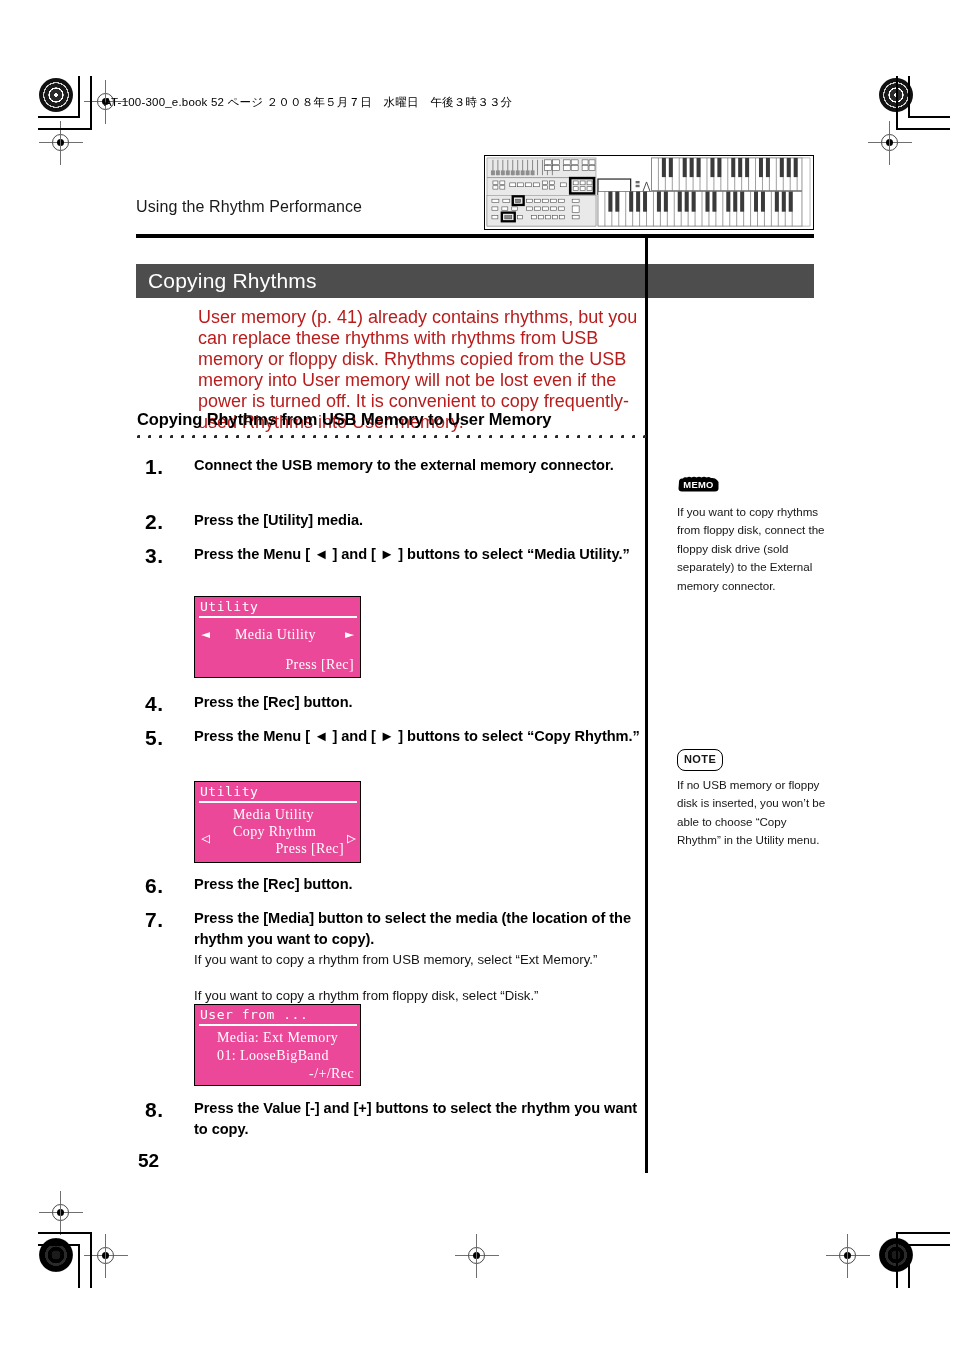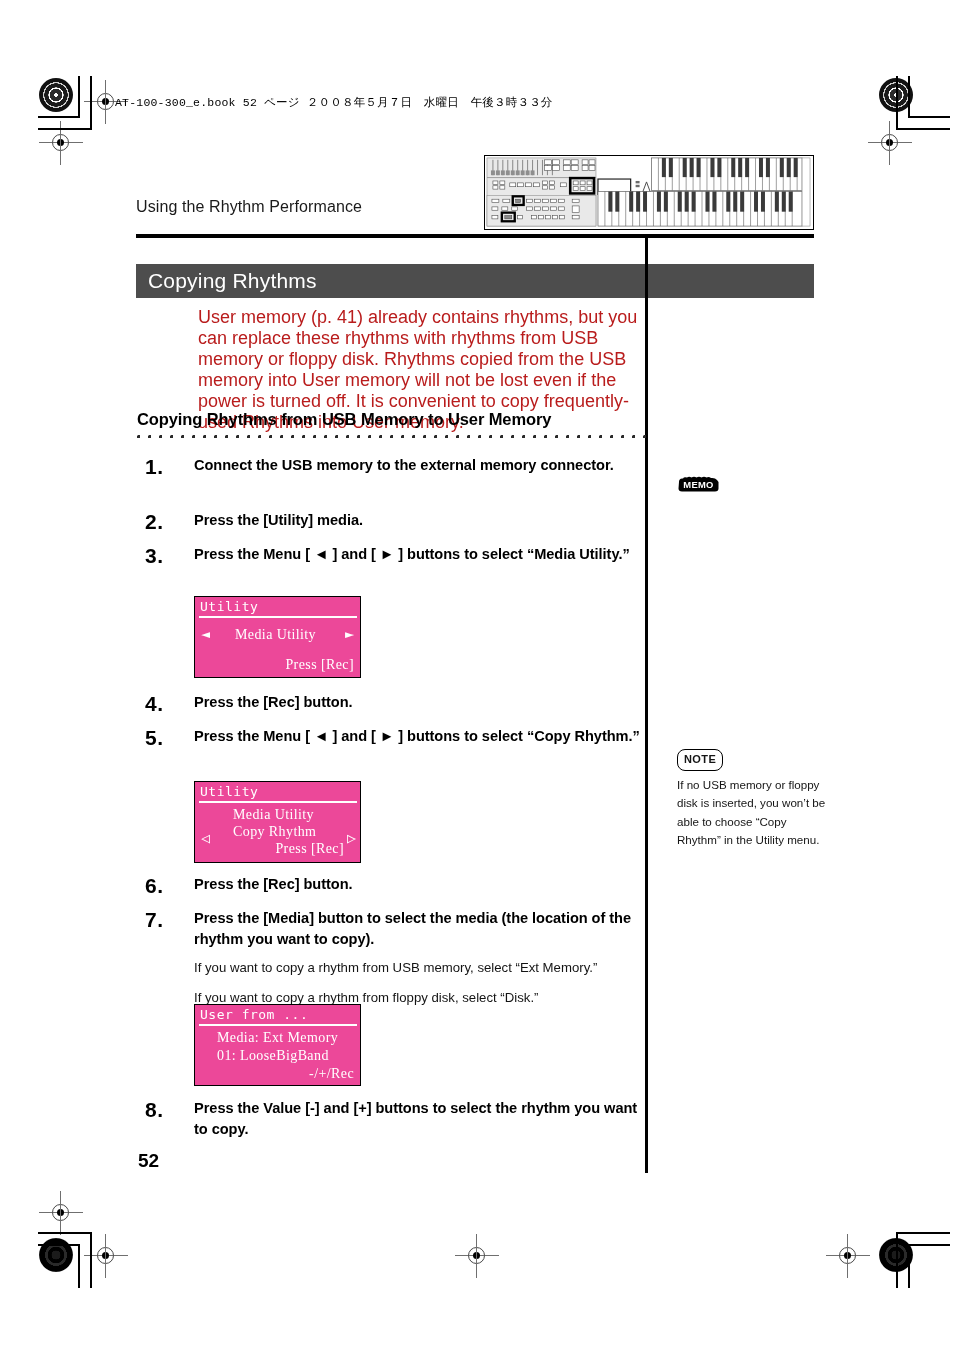--- a/index.html
+++ b/index.html
@@ -64,27 +64,27 @@
   }
   .cropmark i {
     position: absolute;
     background: #000;
     display: block;
   }
 
   
   .fileheader {
     position: absolute;
-    left: 115px;
+    left: 104px;
     top: 95px;
     font-size: 11.5px;
     letter-spacing: 0.2px;
     color: #000;
     white-space: nowrap;
-    font-family: Liberation Mono, monospace;
+    font-family: Liberation Sans, sans-serif;
     text-align: center;
   }
 
   
   .runhead {
     position: absolute;
     left: 136px;
     top: 198px;
     font-size: 16px;
     color: #1a1a1a;
@@ -188,21 +188,21 @@
   }
   .step .txt {
     margin-left: 49px;
     font-size: 14.6px;
     font-weight: bold;
     line-height: 21px;
     letter-spacing: -0.05px;
   }
   .step .sub {
     margin-left: 49px;
-    margin-top: 8px;
+    margin-top: 0;
     font-size: 13.2px;
     font-weight: normal;
     line-height: 20px;
     color: #141414;
   }
 
   
   .lcd {
     position: absolute;
     background: #ec4899;
@@ -621,21 +621,21 @@
 
 <div class="step" style="top:874px;">
   <div class="num">6.</div>
   <div class="txt">Press the [Rec] button.</div>
 </div>
 
 <div class="step" style="top:908px;">
   <div class="num">7.</div>
   <div class="txt">Press the [Media] button to select the media (the location of the rhythm you want to copy).</div>
   <div class="sub">If you want to copy a rhythm from USB memory, select “Ext Memory.”</div>
-  <div class="sub" style="margin-top:10px;">If you want to copy a rhythm from floppy disk, select “Disk.”</div>
+  <div class="sub" style="margin-top:16px;">If you want to copy a rhythm from floppy disk, select “Disk.”</div>
 </div>
 
 <div class="lcd" style="left:194px; top:1004px; width:167px; height:82px;">
   <div class="lcdtitle">User from ...</div>
   <div class="tline" style="width:158px;"></div>
   <div class="row" style="left:22px; top:25px;">Media: Ext Memory</div>
   <div class="row" style="left:22px; top:43px;">01: LooseBigBand</div>
   <div class="row" style="right:6px; top:61px;">-/+/Rec</div>
 </div>
 
@@ -644,20 +644,21 @@
   <div class="txt">Press the Value [-] and [+] buttons to select the rhythm you want to copy.</div>
 </div>
 
 <div class="sidenote" style="top:458px;">
   <div class="badge-memo">
     <svg width="44" height="17" viewBox="0 0 44 17" aria-hidden="true">
       <path d="M2 6 Q2 2 6 2.5 Q7 0.5 10 1.5 Q12 0 14.5 1.5 Q17 0 19.5 1.5 Q22 0 24.5 1.5 Q27 0 29.5 1.5 Q32 0.5 34 2 Q38 1.5 40 4 L41.5 6 L41.5 12.5 Q41.5 15.5 38 15.5 L5 15.5 Q1.5 15.5 1.5 12.5 Z" fill="#000000"></path>
       <text x="21.5" y="12" font-family="Liberation Sans, sans-serif" font-size="9.4" font-weight="bold" fill="#ffffff" text-anchor="middle" letter-spacing="0.3">MEMO</text>
     </svg>
   </div>
+  <div>If you want to copy rhythms from floppy disk, connect the floppy disk drive (sold separately) to the External memory connector.</div>
 </div>
 
 <div class="sidenote" style="top:731px;">
   <div class="badge-note">NOTE</div>
   <div>If no USB memory or floppy disk is inserted, you won’t be able to choose “Copy Rhythm” in the Utility menu.</div>
 </div>
 
 <div class="folio">52</div>
 
 </body></html>

